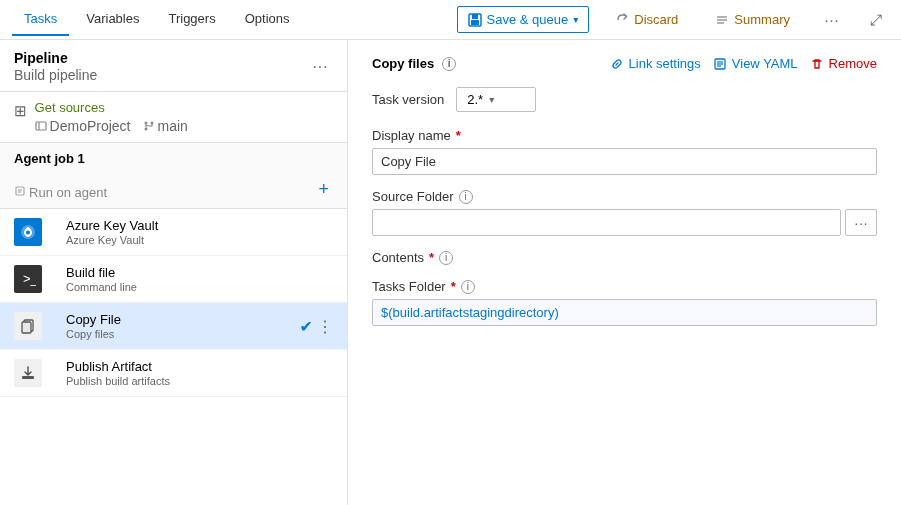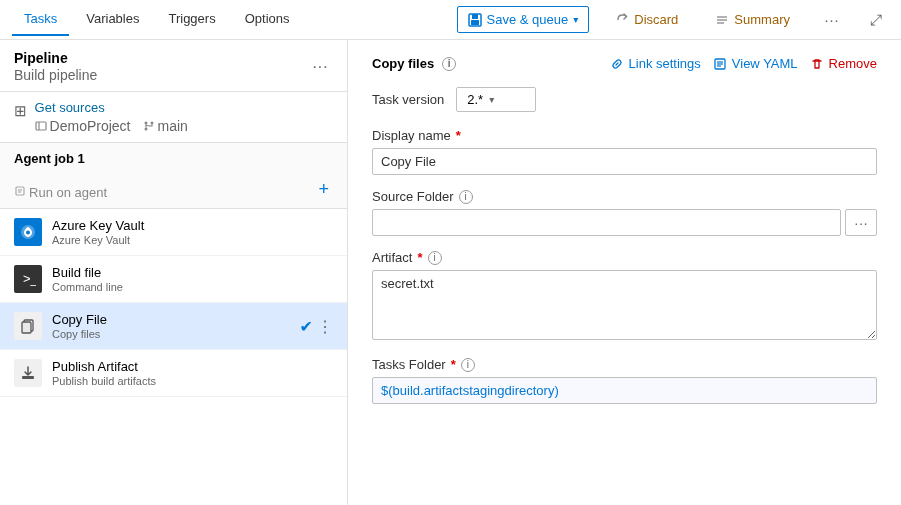--- a/index.html
+++ b/index.html
@@ -51,30 +51,30 @@
     .sidebar-list { overflow-y: auto; flex: 1; }
     .sidebar-item {
       display: flex; align-items: center; padding: 9px 14px;
       border-bottom: 1px solid #f0f0f0; cursor: pointer;
     }
     .sidebar-item.active { background: #dbeafe; }
     .sidebar-item .item-icon {
       width: 28px; height: 28px; border-radius: 2px; flex-shrink: 0;
       display: flex; align-items: center; justify-content: center; margin-right: 10px;
     }
-    .sidebar-item .item-text { flex: 1; }
+    .sidebar-item .item-text { flex: 1; margin-left: 14px; }
     .sidebar-item .item-name { font-size: 13px; color: #000; font-weight: 500; }
     .sidebar-item .item-desc { font-size: 11px; color: #666; margin-top: 1px; }
     .sidebar-item .item-actions { display: flex; align-items: center; gap: 4px; margin-left: auto; }
 
     .get-sources-item {
       padding: 8px 14px 8px; border-bottom: 1px solid #e0e0e0; display: flex; align-items: flex-start; gap: 8px;
     }
     .get-sources-icon { color: #666; font-size: 15px; margin-top: 2px; }
-    .get-sources-text .title { font-size: 13px; font-weight: 500; color: #0369a1; }
+    .get-sources-text .title { font-size: 13px; font-weight: 500; color: #4d7c0f; }
     .get-sources-text .meta { display: flex; gap: 12px; margin-top: 3px; }
     .get-sources-text .meta span { font-size: 14px; color: #666; display: flex; align-items: center; gap: 3px; }
 
     .agent-job-item {
       display: flex; align-items: flex-end; justify-content: space-between;
       padding: 8px 14px; border-bottom: 1px solid #e0e0e0; background: #fafafa;
     }
     .agent-job-text .title { font-size: 13px; font-weight: 600; color: #000; }
     .agent-job-text .desc { font-size: 11px; color: #888; margin-top: 19px; }
     .add-task-btn { background: none; border: none; cursor: pointer; color: #0078d4; font-size: 18px; padding: 0 4px; }
@@ -348,25 +348,24 @@
         <span class="info-icon">i</span>
       </div>
       <div class="input-with-btn">
         <input type="text" class="form-input" style="">
         <button class="input-side-btn">···</button>
       </div>
     </div>
 
     <div class="form-group">
       <div class="form-label">
-        <span>Artifact</span>
+        <span>Contents</span>
         <span class="required">*</span>
         <span class="info-icon">i</span>
       </div>
-      <textarea class="form-textarea" style="">secret.txt</textarea>
     </div>
 
     <div class="form-group">
       <div class="form-label">
         <span>Tasks Folder</span>
         <span class="required">*</span>
         <span class="info-icon">i</span>
       </div>
       <input type="text" class="target-folder-input form-input" style="color: rgb(0, 120, 212);" value="$(build.artifactstagingdirectory)">
     </div>

